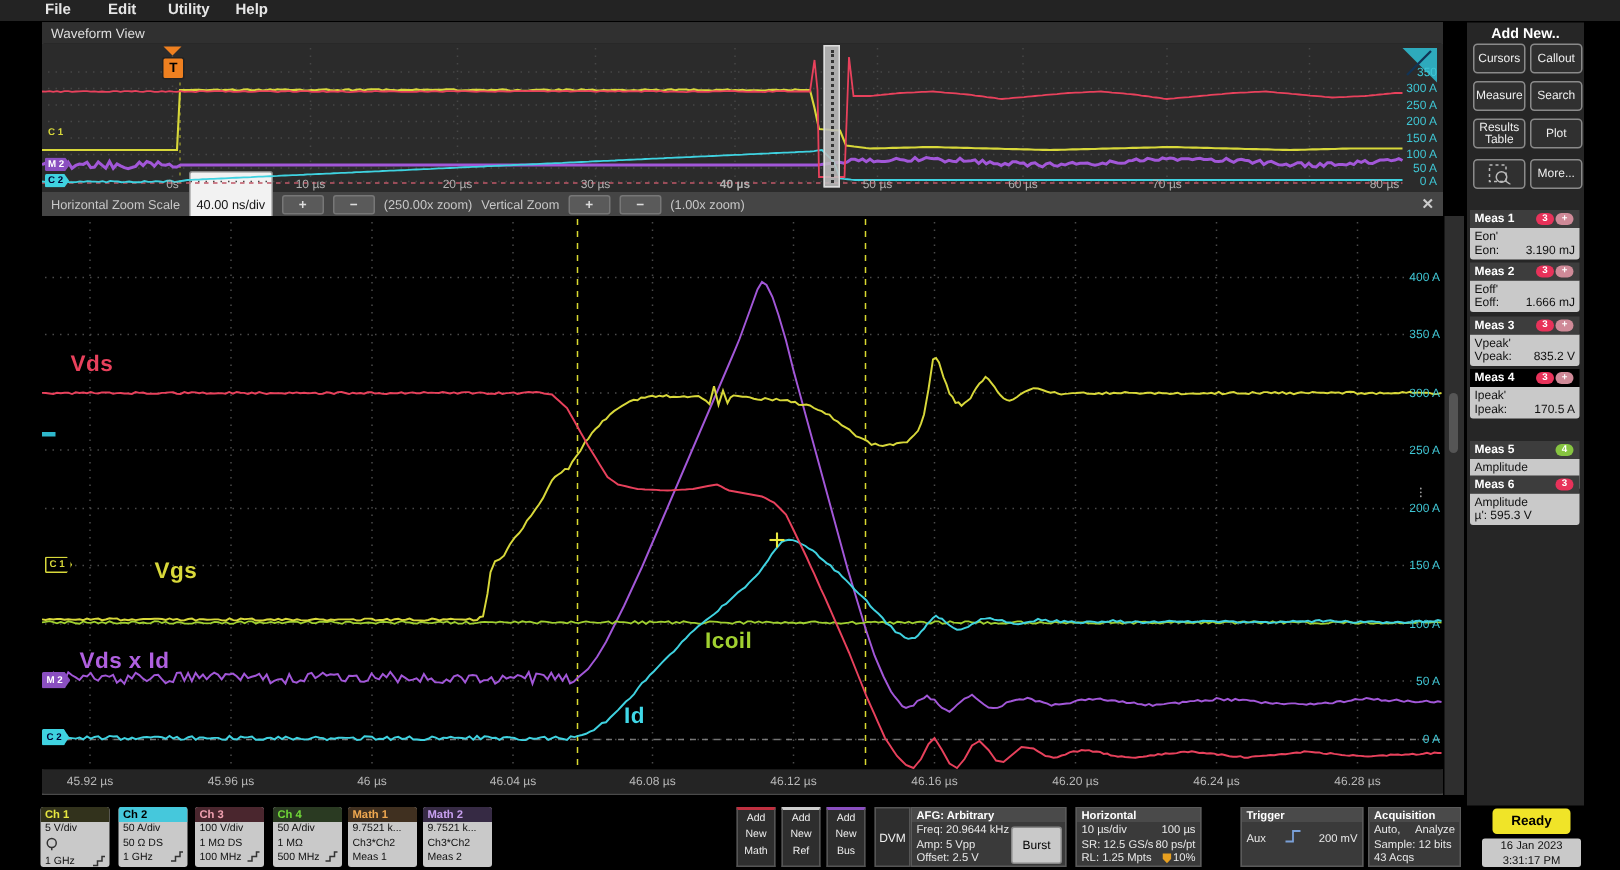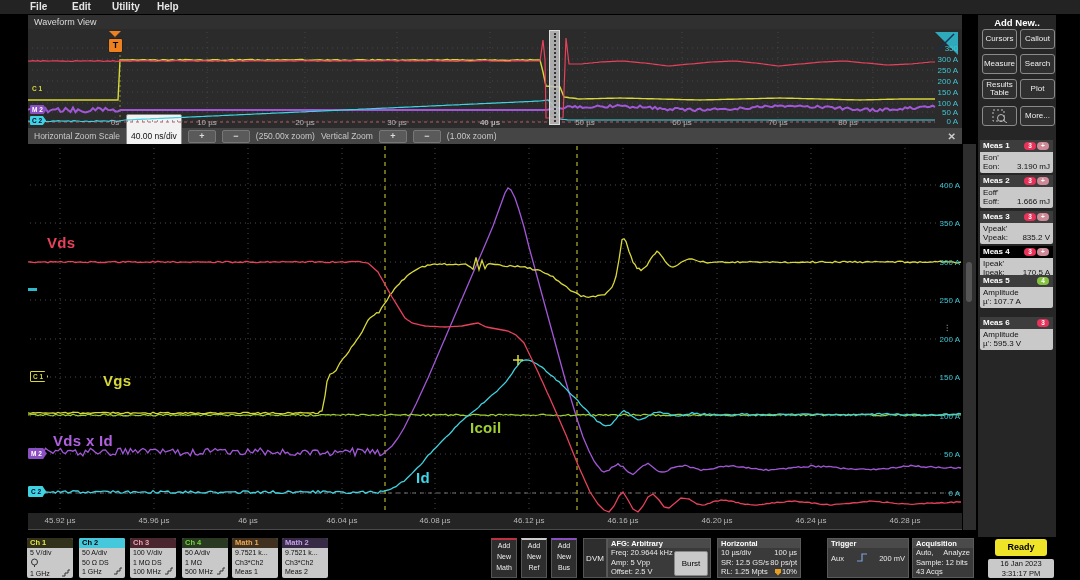--- a/index.html
+++ b/index.html
@@ -172,21 +172,21 @@
       <line x1="938" x2="954" y1="50" y2="34" stroke="#135" stroke-width="1.5"></line>
     </svg>
     <span class="abs ov-timelabel" style="position: absolute; left: 115px;">0s</span>
     <span class="abs ov-timelabel" style="position: absolute; left: 207px;">10 µs</span>
     <span class="abs ov-timelabel" style="position: absolute; left: 305px;">20 µs</span>
     <span class="abs ov-timelabel" style="position: absolute; left: 397px;">30 µs</span>
     <span class="abs ov-timelabel" style="position: absolute; left: 490px; font-weight: bold;">40 µs</span>
     <span class="abs ov-timelabel" style="position: absolute; left: 585px;">50 µs</span>
     <span class="abs ov-timelabel" style="position: absolute; left: 682px;">60 µs</span>
     <span class="abs ov-timelabel" style="position: absolute; left: 778px;">70 µs</span>
-    <span class="abs ov-timelabel" style="position: absolute; left: 848px;">80 µs</span>
+    <span class="abs ov-timelabel" style="position: absolute; left: 923px;">80 µs</span>
     <span class="abs axislabel" style="position: absolute; left: 918px; top: 48px;">350</span>
     <span class="abs axislabel" style="position: absolute; left: 918px; top: 59px;">300 A</span>
     <span class="abs axislabel" style="position: absolute; left: 918px; top: 70px;">250 A</span>
     <span class="abs axislabel" style="position: absolute; left: 918px; top: 81px;">200 A</span>
     <span class="abs axislabel" style="position: absolute; left: 918px; top: 92px;">150 A</span>
     <span class="abs axislabel" style="position: absolute; left: 918px; top: 103px;">100 A</span>
     <span class="abs axislabel" style="position: absolute; left: 918px; top: 112px;">50 A</span>
     <span class="abs axislabel" style="position: absolute; left: 918px; top: 121px;">0 A</span>
     <div class="chtag" style="left: 30px; top: 84px; color: rgb(216, 216, 58); background: rgb(43, 43, 43);">C 1</div>
     <div class="chtag" style="left: 30px; top: 105px; color: rgb(255, 255, 255); background: rgb(138, 79, 192);">M 2</div>
@@ -300,21 +300,21 @@
     <div class="meas" style="top: 246.2px;">
       <div class="hdr sel">Meas 4<span class="pill" style="background: rgb(207, 138, 152); width: 12px; left: 57px;">+</span><span class="pill" style="background: rgb(232, 50, 90); width: 12px; left: 44px;">3</span></div>
       <div class="body">
         <div>Ipeak'</div>
         <div class="row2">
           <span>Ipeak:</span>
           <span>170.5 A</span>
         </div>
       </div>
     </div>
-    <div class="meas" style="top: 275px;">
+    <div class="meas" style="top: 294px;">
       <div class="hdr">Meas 5<span class="pill" style="background: rgb(134, 196, 64); width: 12px; left: 57px;">4</span></div>
       <div class="body">
         <div>Amplitude</div>
         <div class="row2">
           <span>µ': 107.7 A</span>
           <span></span>
         </div>
       </div>
     </div>
     <div class="meas" style="top: 317px;">

